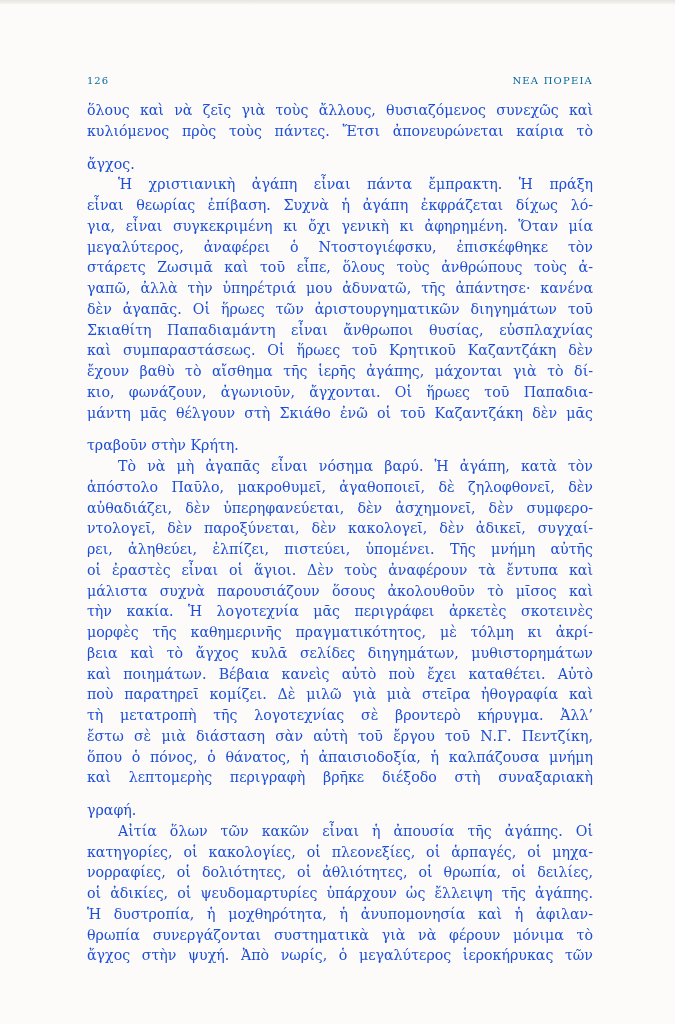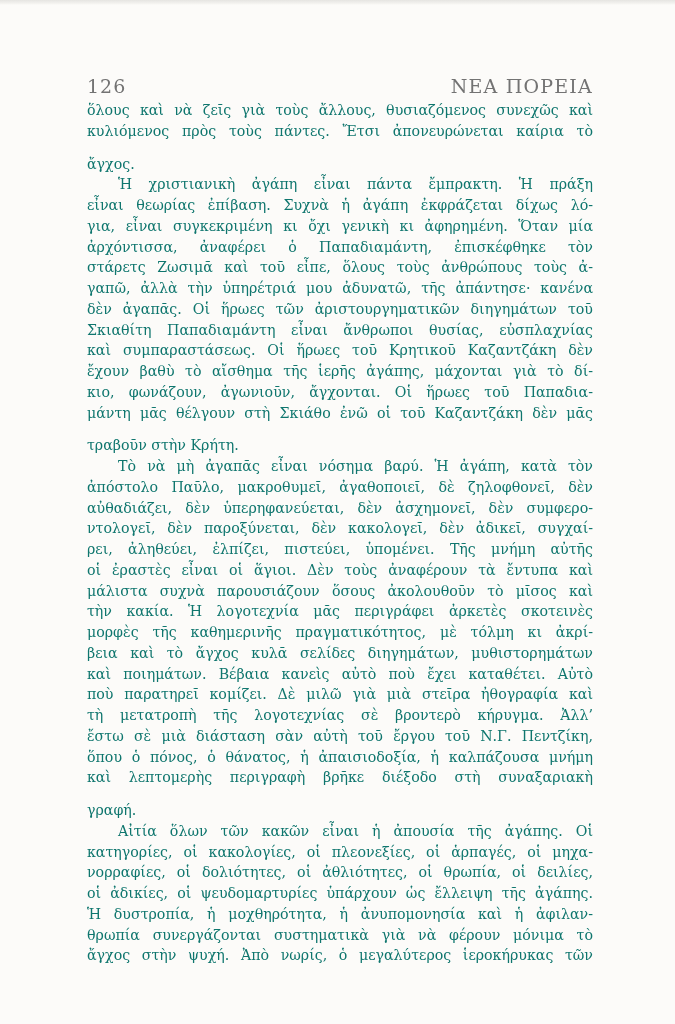--- a/index.html
+++ b/index.html
@@ -24,33 +24,33 @@
     opacity: .9;
   }
   .header {
     position: absolute;
     top: 75px;
     left: 87px;
     width: 506px;
     display: flex;
     justify-content: space-between;
     align-items: flex-start;
-    font-size: 19px;
-    color: #737373;
+    font-size: 10px;
+    color: #0369a1;
   }
   .page-number { letter-spacing: 1px; }
   .running-title { letter-spacing: 1.2px; }
   .text-block {
     position: absolute;
     top: 100px;
     left: 87px;
     width: 506px;
     font-size: 14.2px;
     line-height: 20.75px;
-    color: #0f766e;
+    color: #1d4ed8;
   }
   .line {
     text-align: justify;
     text-align-last: justify;
     white-space: normal;
     height: 20.75px;
     overflow: hidden;
   }
   .line.indent { text-indent: 31px; }
   .line.para-end {
@@ -67,21 +67,21 @@
     <span class="page-number">126</span>
     <span class="running-title">ΝΕΑ ΠΟΡΕΙΑ</span>
   </div>
   <div class="text-block" id="text-block">
       <div class="line">ὅλους καὶ νὰ ζεῖς γιὰ τοὺς ἄλλους, θυσιαζόμενος συνεχῶς καὶ</div>
       <div class="line">κυλιόμενος πρὸς τοὺς πάντες. Ἔτσι ἀπονευρώνεται καίρια τὸ</div>
       <div class="line para-end">ἄγχος.</div>
       <div class="line indent">Ἡ χριστιανικὴ ἀγάπη εἶναι πάντα ἔμπρακτη. Ἡ πράξη</div>
       <div class="line">εἶναι θεωρίας ἐπίβαση. Συχνὰ ἡ ἀγάπη ἐκφράζεται δίχως λό-</div>
       <div class="line">για, εἶναι συγκεκριμένη κι ὄχι γενικὴ κι ἀφηρημένη. Ὅταν μία</div>
-      <div class="line">ἀρχόντισσα, ἀναφέρει ὁ Παπαδιαμάντη, ἐπισκέφθηκε τὸν</div>
+      <div class="line">μεγαλύτερος, ἀναφέρει ὁ Ντοστογιέφσκυ, ἐπισκέφθηκε τὸν</div>
       <div class="line">στάρετς Ζωσιμᾶ καὶ τοῦ εἶπε, ὅλους τοὺς ἀνθρώπους τοὺς ἀ-</div>
       <div class="line">γαπῶ, ἀλλὰ τὴν ὑπηρέτριά μου ἀδυνατῶ, τῆς ἀπάντησε· κανένα</div>
       <div class="line">δὲν ἀγαπᾶς. Οἱ ἥρωες τῶν ἀριστουργηματικῶν διηγημάτων τοῦ</div>
       <div class="line">Σκιαθίτη Παπαδιαμάντη εἶναι ἄνθρωποι θυσίας, εὐσπλαχνίας</div>
       <div class="line">καὶ συμπαραστάσεως. Οἱ ἥρωες τοῦ Κρητικοῦ Καζαντζάκη δὲν</div>
       <div class="line">ἔχουν βαθὺ τὸ αἴσθημα τῆς ἱερῆς ἀγάπης, μάχονται γιὰ τὸ δί-</div>
       <div class="line">κιο, φωνάζουν, ἀγωνιοῦν, ἄγχονται. Οἱ ἥρωες τοῦ Παπαδια-</div>
       <div class="line">μάντη μᾶς θέλγουν στὴ Σκιάθο ἐνῶ οἱ τοῦ Καζαντζάκη δὲν μᾶς</div>
       <div class="line para-end">τραβοῦν στὴν Κρήτη.</div>
       <div class="line indent">Τὸ νὰ μὴ ἀγαπᾶς εἶναι νόσημα βαρύ. Ἡ ἀγάπη, κατὰ τὸν</div>

